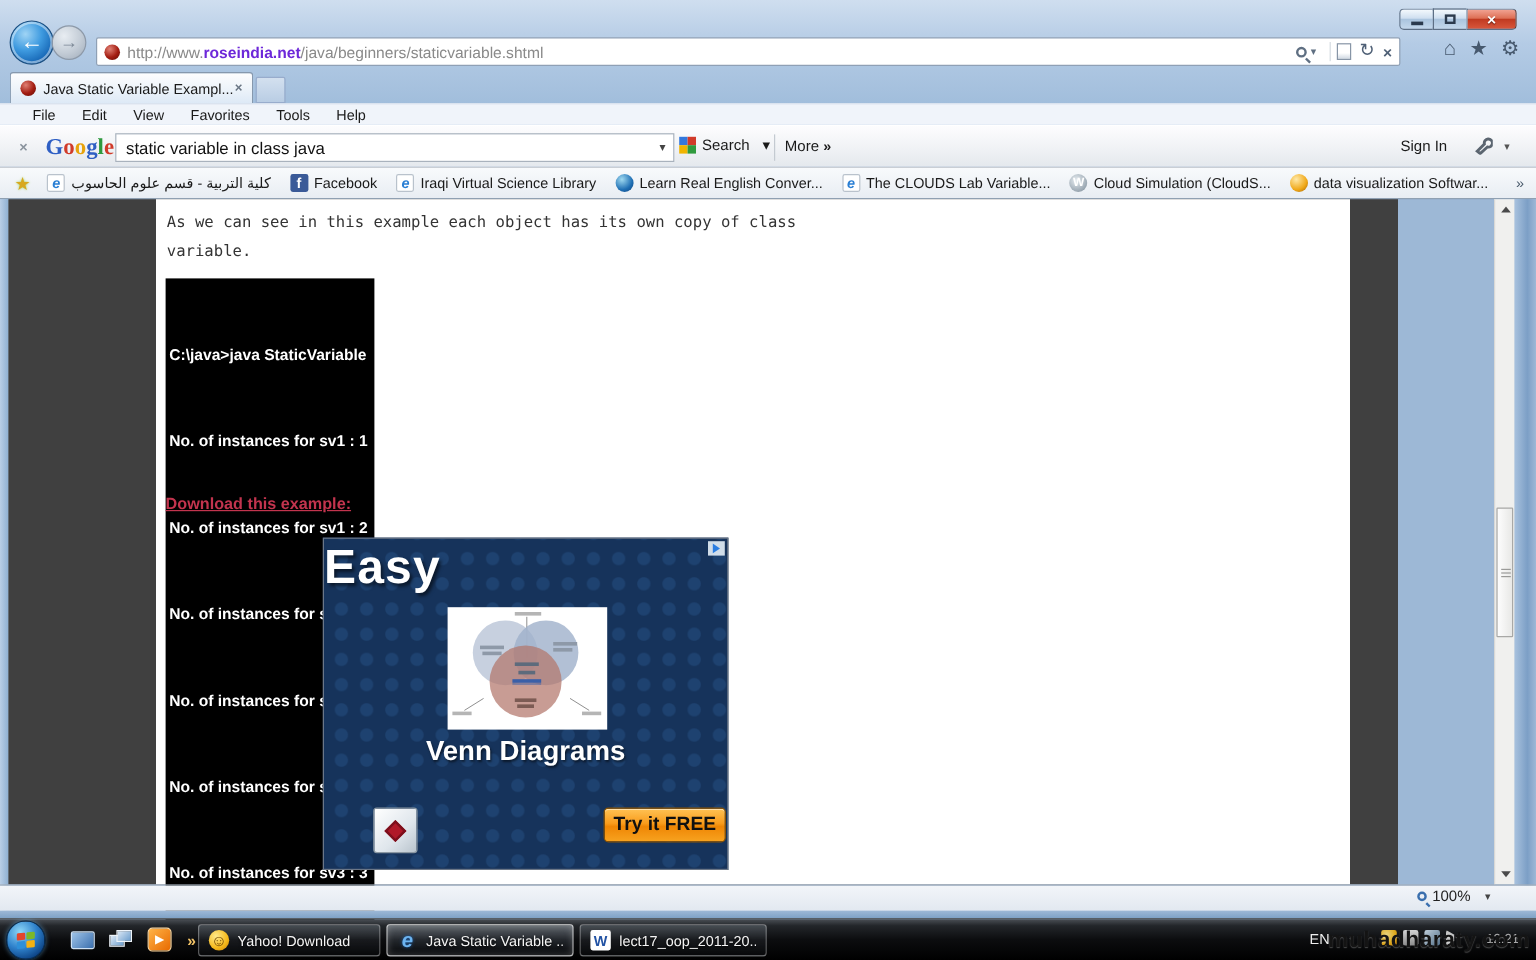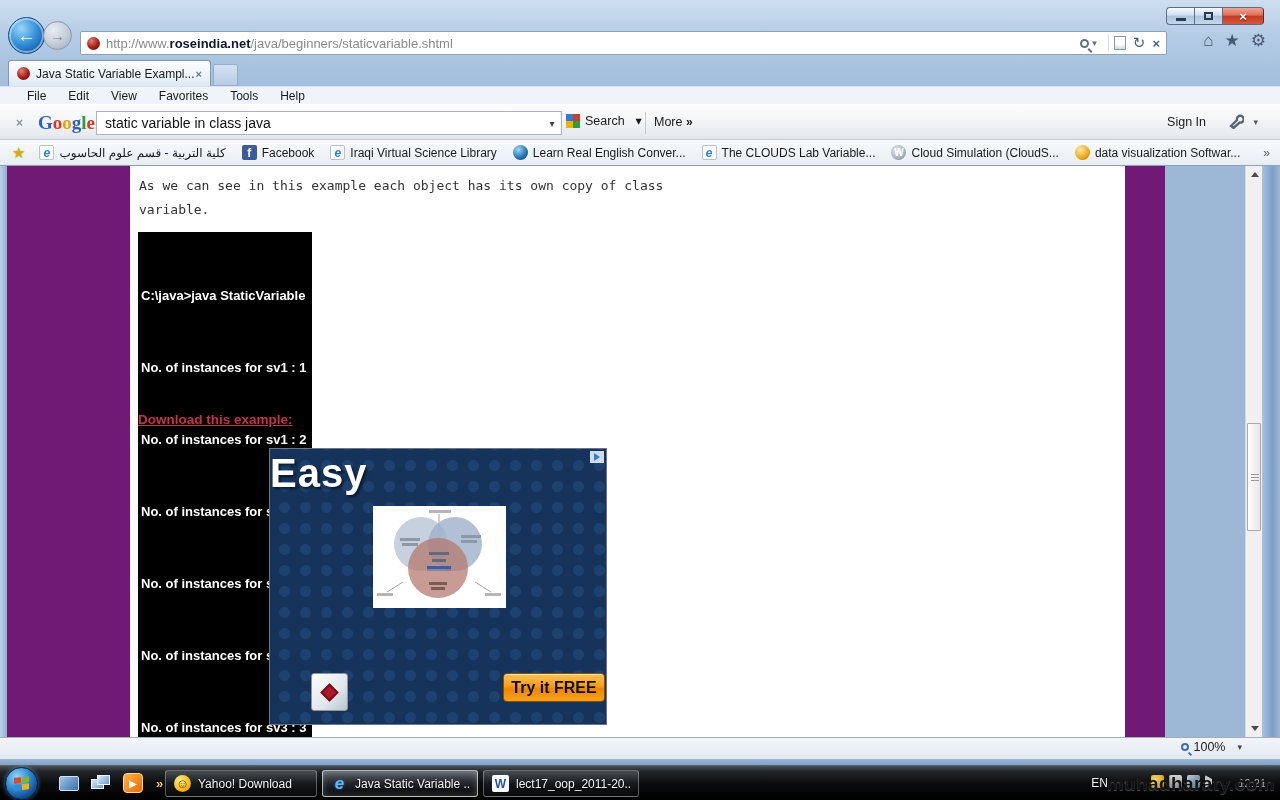--- a/index.html
+++ b/index.html
@@ -27,21 +27,21 @@
           background:radial-gradient(circle at 35% 30%,#9fd4f5 0%,#3f9be0 40%,#1565b4 75%,#0d4c8e 100%);
           border:1px solid #1a4d7e; box-shadow:0 0 0 2px rgba(255,255,255,.45) inset; color:#fff; font-size:19px; font-weight:bold; }
   .fwd { left:43px; top:-7px; width:29px; height:29px;
          background:radial-gradient(circle at 35% 30%,#e8edf2 0%,#c3ccd6 55%,#9fabb9 100%);
          border:1px solid #8d99a8; color:#7c8896; font-size:15px; font-weight:bold; }
   .addressbar { position:absolute; left:80px; top:3px; width:1087px; height:24px; background:#fff;
                 border:1px solid #8fa0b5; border-radius:2px; display:flex; align-items:center; padding:0 4px; }
   .favicon { width:13px; height:13px; border-radius:50%; flex:0 0 13px;
              background:radial-gradient(circle at 35% 30%,#e08074 0%,#a31d12 55%,#5e0b05 100%); margin:0 6px 0 2px; }
   .urltext { font-size:13px; color:#8a8a8a; white-space:nowrap; overflow:hidden; flex:1 1 auto; }
-  .urltext b { color:#0f172a; font-weight:bold; }
+  .urltext b { color:#6d28d9; font-weight:bold; }
   .addr-icons { display:flex; align-items:center; flex:0 0 auto; }
   .mag { width:9px; height:9px; border:2px solid #5f6f82; border-radius:50%; position:relative; margin-right:2px; }
   .mag::after { content:""; position:absolute; width:2px; height:5px; background:#5f6f82; left:7px; top:7px; transform:rotate(-45deg); }
   .mini-caret { font-size:9px; color:#5f6f82; margin:0 6px 0 1px; }
   .addr-sep { width:1px; height:16px; background:#d5dbe2; margin:0 5px; }
   .compat { width:12px; height:14px; border:1px solid #8795a6; background:linear-gradient(180deg,#fff 60%,#cfd8e2 100%); margin-right:7px; }
   .refresh { font-size:15px; color:#4f6076; margin-right:7px; line-height:14px; }
   .stopx { font-size:13px; color:#4f6076; font-weight:bold; margin-right:2px; }
   .cmd-icons { position:absolute; right:14px; top:3px; display:flex; align-items:center; gap:11px; }
   .cmd-icons span { font-size:17px; color:#47596e; line-height:20px; }
@@ -100,21 +100,21 @@
   .fi-globe { border-radius:50%; background:radial-gradient(circle at 35% 30%,#9fd9f0 0%,#1f6fb4 60%,#0c3e78 100%); }
   .fi-wp { border-radius:50%; background:radial-gradient(circle at 40% 35%,#e8eef2 0%,#9aa7b2 70%,#5d6a75 100%); color:#fff; font-size:10px; font-weight:bold; }
   .fi-sphere { border-radius:50%; background:radial-gradient(circle at 35% 30%,#ffe9a8 0%,#f0a818 60%,#9c5e05 100%); }
   .favchevron { position:absolute; right:10px; top:6px; font-size:12px; color:#4a5a6c; }
 
   
   .frame-left { position:absolute; left:0; top:166px; width:7px; height:599px;
                 background:linear-gradient(90deg,#b9cfe7,#8fb0d2); }
   .frame-right { position:absolute; left:1262px; top:166px; width:18px; height:599px;
                  background:linear-gradient(90deg,#a9c2de,#7c9fc6 60%,#9db8d6); }
-  .viewport { position:absolute; left:7px; top:166px; width:1158px; height:571px; background:#701a75; }
+  .viewport { position:absolute; left:7px; top:166px; width:1158px; height:571px; background:#404040; }
   .page { position:absolute; left:123px; top:0; width:995px; height:571px; background:#fff; }
 
   .para { position:absolute; left:9px; top:8px; font-family:"DejaVu Sans Mono", monospace;
           font-size:13px; line-height:24px; color:#333; white-space:pre; }
   .console { position:absolute; left:8px; top:66px; width:174px; background:#000; color:#fff;
              font-size:13px; font-weight:bold; line-height:24px; padding:4px 6px 6px 3px; white-space:pre; }
   .dl-link { position:absolute; left:8px; top:246px; font-size:13.5px; font-weight:bold;
              color:#c2344e; text-decoration:underline; }
 
   
@@ -380,20 +380,21 @@
             <line x1="54" y1="64" x2="78" y2="64" stroke="#3a5fa8" stroke-width="0.8"></line>
             <rect x="56" y="76" width="18" height="3" fill="#7c5b54"></rect>
             <rect x="58" y="81" width="14" height="3" fill="#7c5b54"></rect>
             <line x1="30" y1="76" x2="14" y2="86" stroke="#8a8a8a" stroke-width="0.8"></line>
             <rect x="4" y="87" width="16" height="3" fill="#b5b5b5"></rect>
             <line x1="102" y1="76" x2="118" y2="86" stroke="#8a8a8a" stroke-width="0.8"></line>
             <rect x="112" y="87" width="16" height="3" fill="#b5b5b5"></rect>
           </svg>
         </div>
 
+        <div class="ad-product">Venn Diagrams</div>
         <div class="ad-boxicon">
             <i></i>
           </div>
         <div class="ad-cta">Try it FREE</div>
       </div>
 
     </div>
   </div>
 
   <div class="scrollbar">

